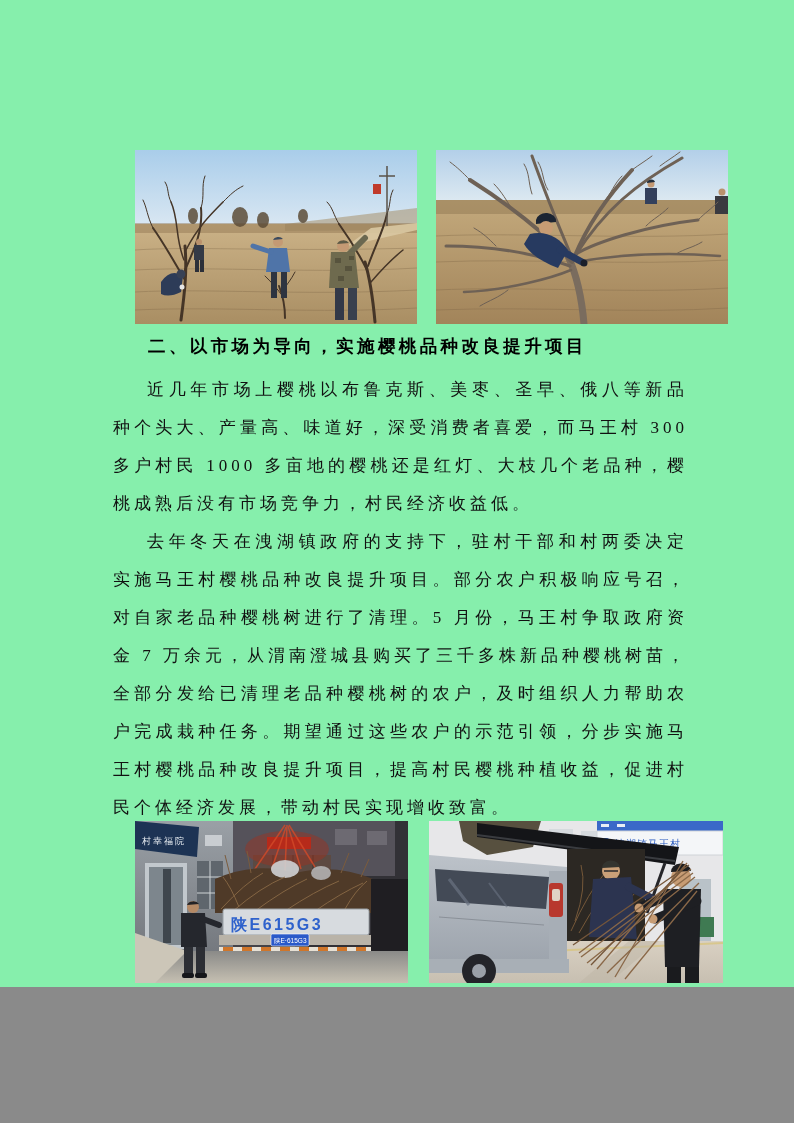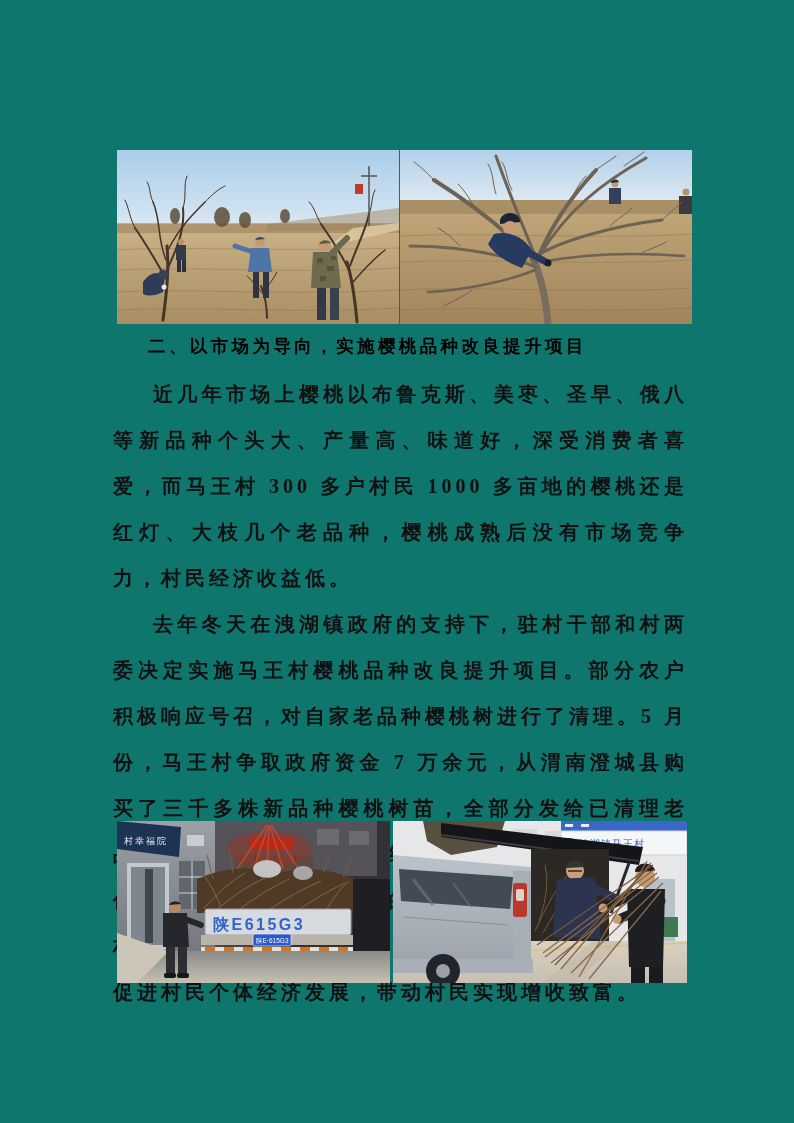--- a/index.html
+++ b/index.html
@@ -1,36 +1,36 @@
 <!DOCTYPE html>
 <html><head>
 <meta charset="utf-8">
 <style>
   * { margin:0; padding:0; box-sizing:border-box; }
   html,body { background:#8a8a8a; }
   .page {
-    position:relative; width:794px; height:1123px; margin:0 auto;
-    background:#0f766e; overflow:hidden;
+    position:relative; width:794px; height:987px; margin:0 auto;
+    background:#86efac; overflow:hidden;
     font-family:"Liberation Serif", serif; color:#1a1a1a;
   }
   .photo-row { position:absolute; display:flex; }
   .photo-row.top { left:117px; top:150px; gap:1px; }
   .photo-row.bottom { left:117px; top:821px; gap:3px; }
-  figure { display:block; line-height:0; }
+  figure { display:block; line-height:0;margin-left:18px; }
   figure svg { display:block; }
   .text-block { position:absolute; left:113px; top:331px; width:575px; }
   .doc-heading {
     font-family:"Liberation Sans", sans-serif;
     font-size:17.5px; font-weight:bold; color:#000;
     letter-spacing:3.4px; text-indent:2em; line-height:30px;
     margin-bottom:10px; white-space:nowrap;
   }
   .doc-para {
-    font-size:20px; line-height:46px; letter-spacing:4px;
-    text-align:justify; text-indent:2em; color:#111;font-weight:bold;
+    font-size:17px; line-height:38px; letter-spacing:4px;
+    text-align:justify; text-indent:2em; color:#111;
   }
   .svg-sign-text { font-family:"Liberation Sans", sans-serif; }
 </style>
 </head>
 <body>
 
 <div class="page">
 
   <div class="photo-row top">
 

